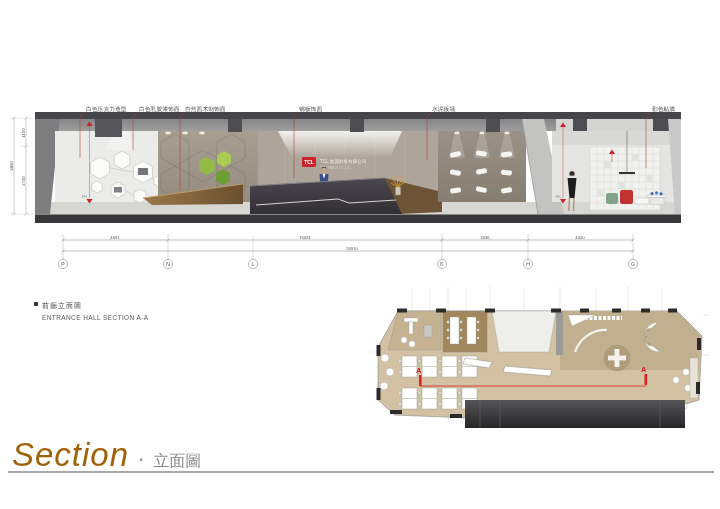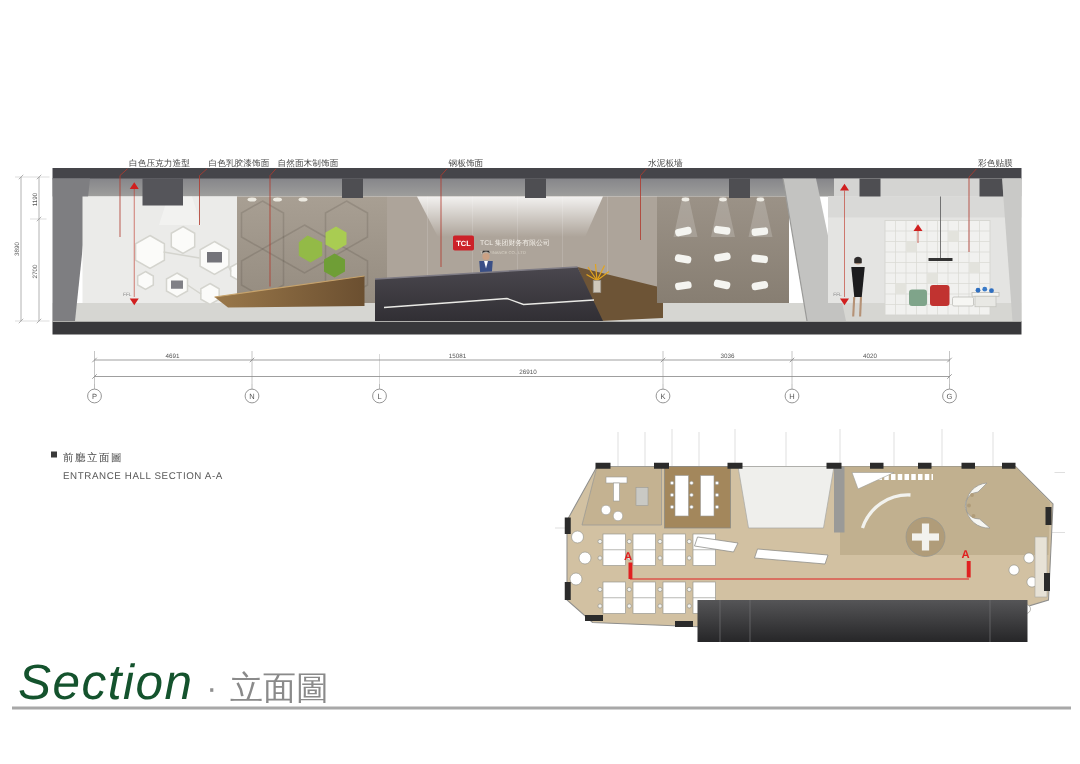--- a/index.html
+++ b/index.html
@@ -5,23 +5,23 @@
   html,body{margin:0;padding:0;background:#ffffff;}
   .page{position:relative;width:720px;height:509px;background:#ffffff;overflow:hidden;
         font-family:"Liberation Sans",sans-serif;}
   .abs{position:absolute;}
   svg text{font-family:"Liberation Sans",sans-serif;}
   .note{position:absolute;left:34px;top:294px;color:#555;}
   .note .zh{font-size:7px;letter-spacing:1px;color:#4a4a4a;}
   .note .en{font-size:6.5px;letter-spacing:.4px;color:#5a5a5a;margin-top:2px;}
   .note .bullet{display:inline-block;width:4px;height:4px;background:#3a3a3a;margin-right:4px;vertical-align:middle;}
   .footer{position:absolute;left:12px;top:436px;white-space:nowrap;}
-  .footer .en{font-size:33px;font-style:italic;color:#14532d;letter-spacing:1px;}
+  .footer .en{font-size:33px;font-style:italic;color:#a16207;letter-spacing:1px;}
   .footer .dot{font-size:22px;color:#8f8f8f;margin:0 4px;}
-  .footer .zh{font-size:22px;color:#8a8a8a;font-family:"DejaVu Serif","Liberation Serif",serif;}
+  .footer .zh{font-size:16px;color:#8a8a8a;font-family:"DejaVu Serif","Liberation Serif",serif;}
   .footer-line{position:absolute;left:8px;top:471px;width:706px;height:2px;background:#a8a8a8;}
 </style>
 </head>
 <body>
 
 <div class="page">
 
   <svg class="abs" style="left:0;top:96px" width="720" height="132" viewBox="0 96 720 132">
     <defs>
       <linearGradient id="ceil" x1="0" y1="0" x2="0" y2="1">

